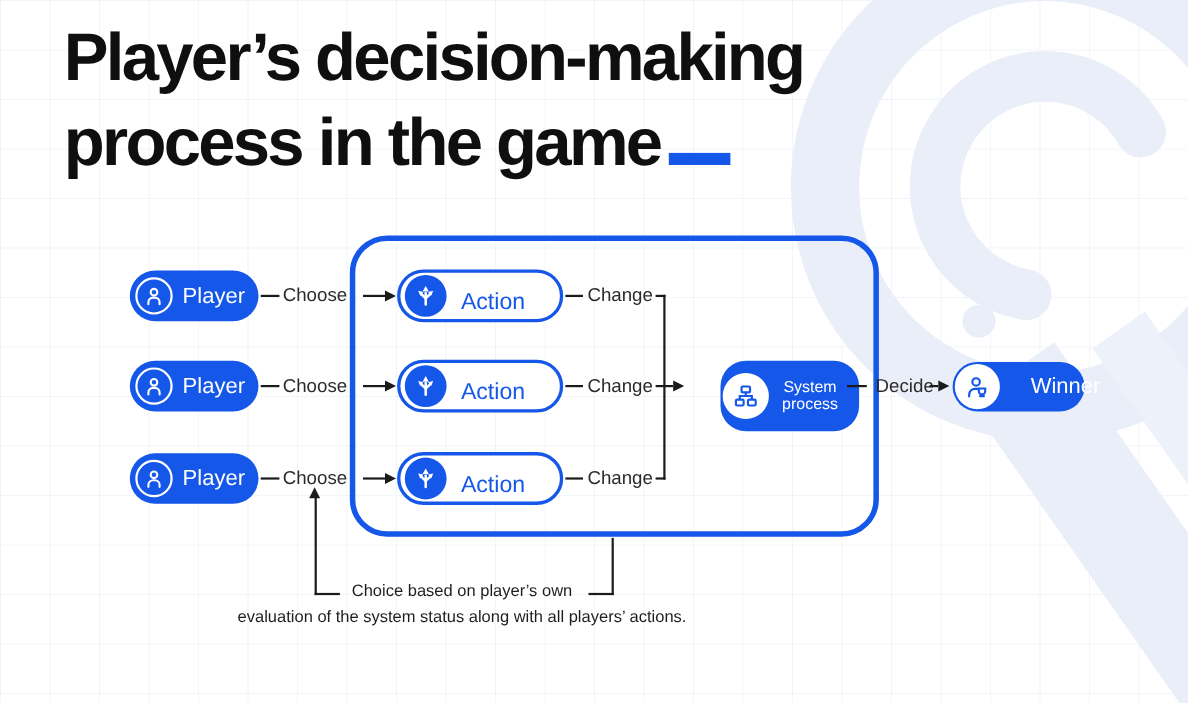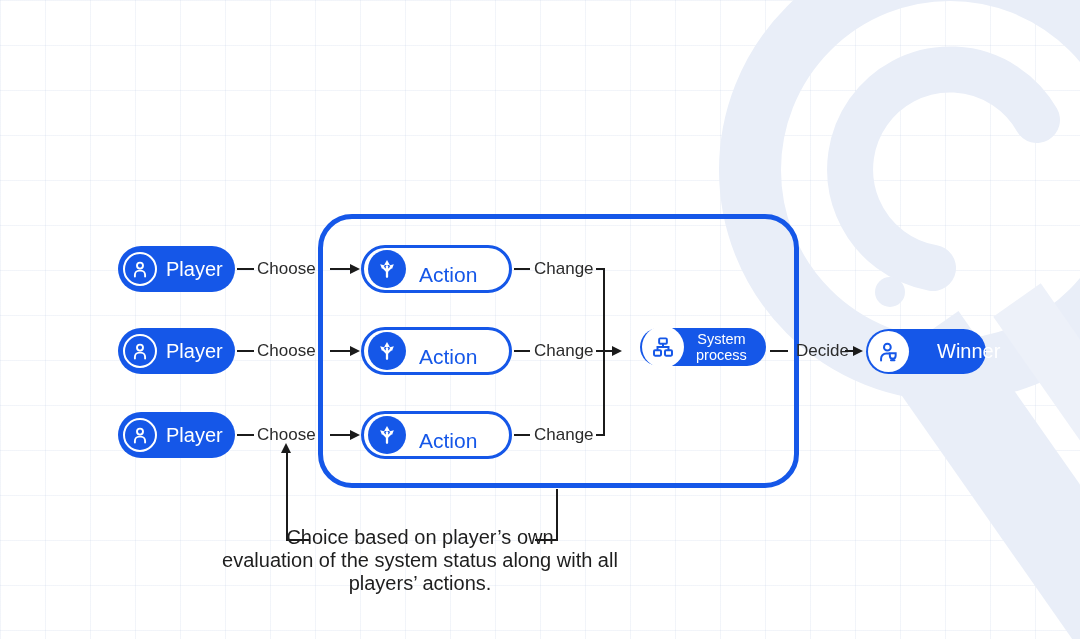--- a/index.html
+++ b/index.html
@@ -57,38 +57,42 @@
   
   .hline{position:absolute;height:2px;background:#1b1b1b;}
   .vline{position:absolute;width:2px;background:#1b1b1b;}
   .arrow-r{position:absolute;width:0;height:0;border-top:5px solid transparent;border-bottom:5px solid transparent;border-left:10px solid #1b1b1b;}
   .arrow-up{position:absolute;width:0;height:0;border-left:5px solid transparent;border-right:5px solid transparent;border-bottom:10px solid #1b1b1b;}
   .lbl{position:absolute;font-size:17px;color:#2b2b2b;white-space:nowrap;text-align:center;}
 
   
   .annotation{
     position:absolute;left:195px;top:526px;width:450px;text-align:center;
-    font-size:20px;line-height:23px;color:#1e1e1e;
+    font-size:15px;line-height:23px;color:#1e1e1e;
   }
 </style>
 </head>
 <body>
 
 <div class="canvas">
 
   <div class="grid"></div>
 
   <svg class="watermark" viewBox="0 0 560 639">
     <circle cx="430" cy="170" r="200" fill="none" stroke="#E9EEF8" stroke-width="62"></circle>
     <path d="M413 268 A100 100 0 1 1 517 120" fill="none" stroke="#E9EEF8" stroke-width="46" stroke-linecap="round"></path>
     <circle cx="370" cy="292" r="15" fill="#E9EEF8"></circle>
     <rect x="352" y="338" width="95" height="400" transform="rotate(-35 400 338)" fill="#E9EEF8"></rect>
     <rect x="468" y="300" width="58" height="430" transform="rotate(-35 497 300)" fill="#EDF1F9"></rect>
   </svg>
 
+  <div class="title">
+    <div class="row"><span>Player’s decision-making</span></div>
+    <div class="row"><span>process in the game</span><span class="underscore"></span></div>
+  </div>
 
   <div class="big-box"></div>
 
   <div class="pill pill-blue" style="left:118px;top:246px;width:117px;height:46px;">
     <span class="icon-ring">
       <svg width="24" height="24" viewBox="0 0 24 24" fill="none" stroke="#ffffff" stroke-width="1.9" stroke-linecap="round">
         <circle cx="12" cy="8.6" r="3"></circle>
           <path d="M6.9 19.6v-1.7c0-2.4 1.9-4.3 4.3-4.3h1.6c2.4 0 4.3 1.9 4.3 4.3v1.7"></path>
       </svg>
     </span>
@@ -174,21 +178,21 @@
       </svg>
     </span>
     <span class="pill-label blue-text" style="font-size:21px;margin-left:13px;">Action</span>
   </div>
   <div class="hline" style="left:514px;top:434px;width:16px;"></div>
   <span class="lbl" style="left:534px;top:425px;">Change</span>
   <div class="hline" style="left:596px;top:434px;width:9px;"></div>
 
   <div class="vline" style="left:603px;top:268px;height:168px;"></div>
 
-  <div class="pill pill-blue" style="left:640px;top:328px;width:126px;height:38px;border-radius:23px;">
+  <div class="pill pill-blue" style="left:655px;top:328px;width:126px;height:64px;border-radius:23px;">
     <span class="icon-disc-white" style="width:42px;height:42px;">
       <svg width="28" height="28" viewBox="0 0 24 24" fill="none" stroke="#1557E8" stroke-width="1.7">
         <rect x="8.7" y="4.6" width="6.6" height="4.6" rx="0.9"></rect>
         <path d="M12 9.2v2.8M7.3 14.8v-2.8h9.4v2.8"></path>
         <rect x="4.3" y="14.8" width="6" height="4.6" rx="0.9"></rect>
         <rect x="13.7" y="14.8" width="6" height="4.6" rx="0.9"></rect>
       </svg>
     </span>
     <span class="pill-label white-text" style="font-size:14.5px;line-height:16px;margin-left:12px;text-align:center;">
       <span>System</span><br>

